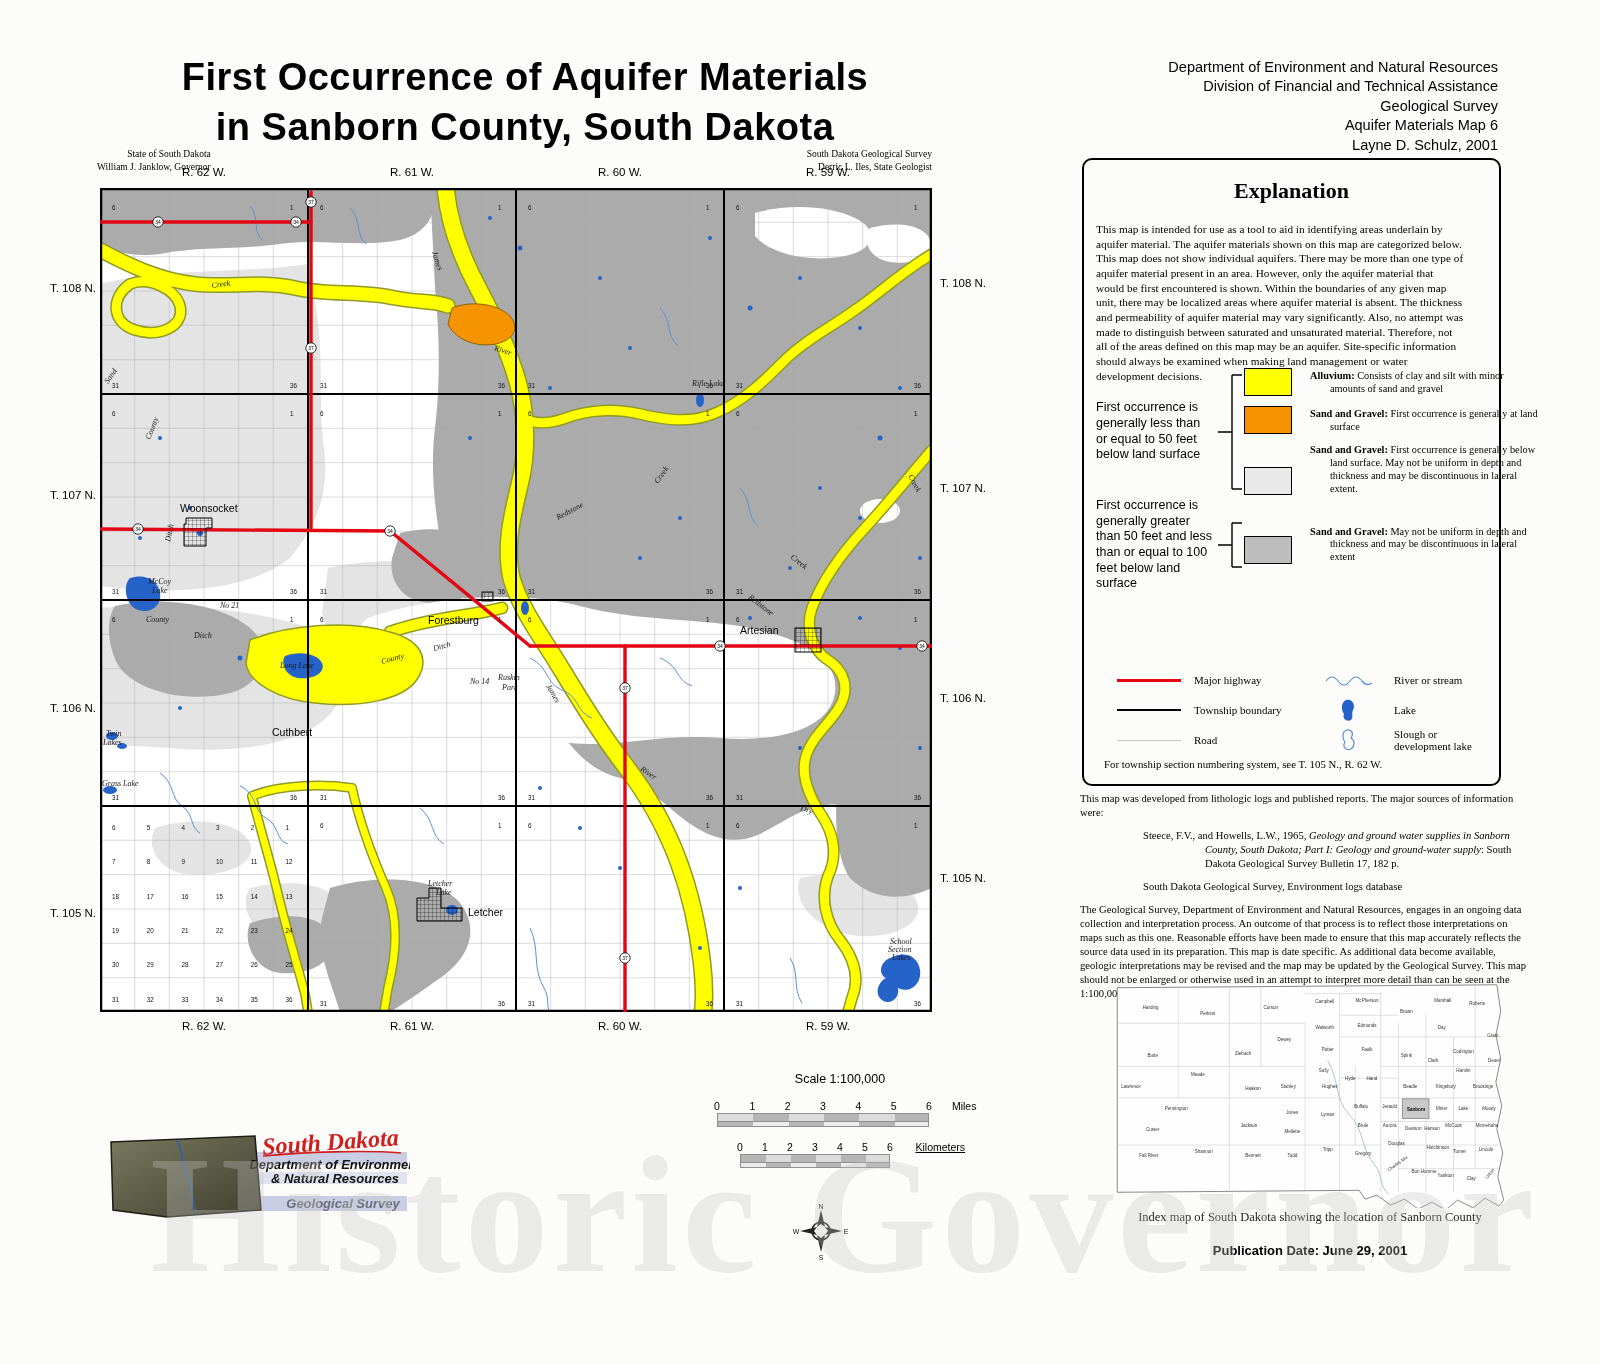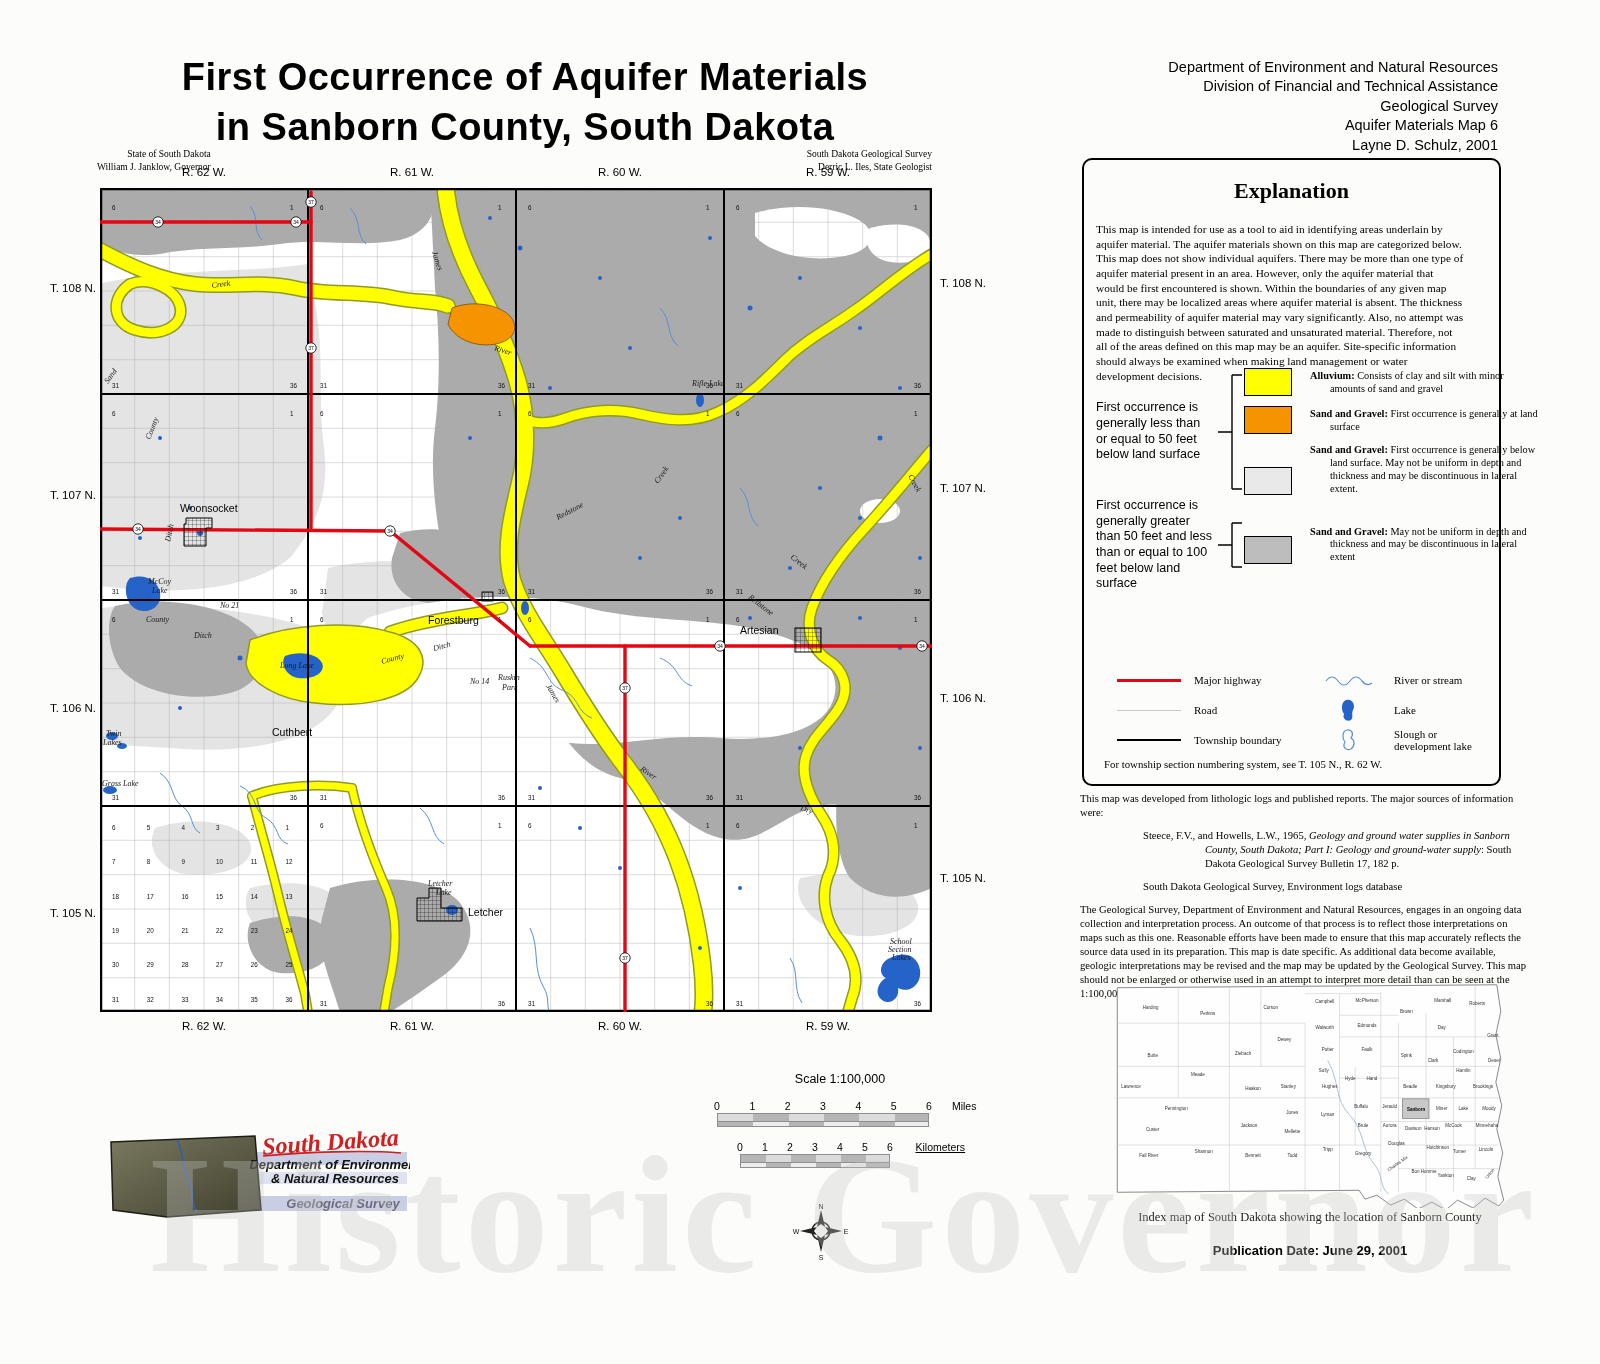--- a/index.html
+++ b/index.html
@@ -473,29 +473,29 @@
     <div class="sym-grid">
       <div class="sym-col-left">
         <div class="sym-row">
           <span class="sym-sample">
               <span class="line-sample" style="border-top:3px solid #e30613;"></span>
             </span>
           <span>Major highway</span>
         </div>
         <div class="sym-row">
           <span class="sym-sample">
+              <span class="line-sample" style="border-top:2.2px solid #000;"></span>
+            </span>
+          <span>Township boundary</span>
+        </div>
+        <div class="sym-row">
+          <span class="sym-sample">
               <span class="line-sample" style="border-top:1.5px solid #c9c9c9;"></span>
             </span>
           <span>Road</span>
-        </div>
-        <div class="sym-row">
-          <span class="sym-sample">
-              <span class="line-sample" style="border-top:2.2px solid #000;"></span>
-            </span>
-          <span>Township boundary</span>
         </div>
       </div>
       <div class="sym-right">
         <div class="sym-row">
           <span class="sym-sample">
               <svg width="50" height="14" viewBox="0 0 50 14">
                 <path d="M2,8 q6,-8 12,0 q6,8 12,0 q6,-8 12,0 q5,6 10,2" stroke="#5b8fd6" fill="none" stroke-width="1.2"></path>
               </svg>
             </span>
           <span>River or stream</span>

